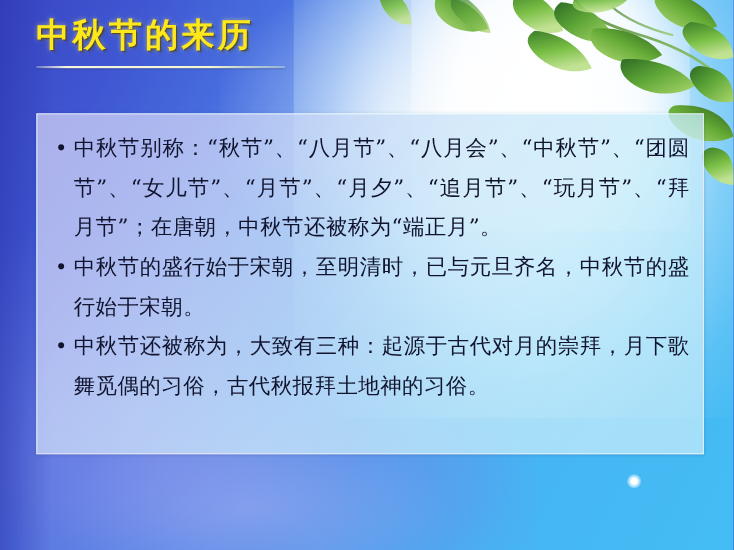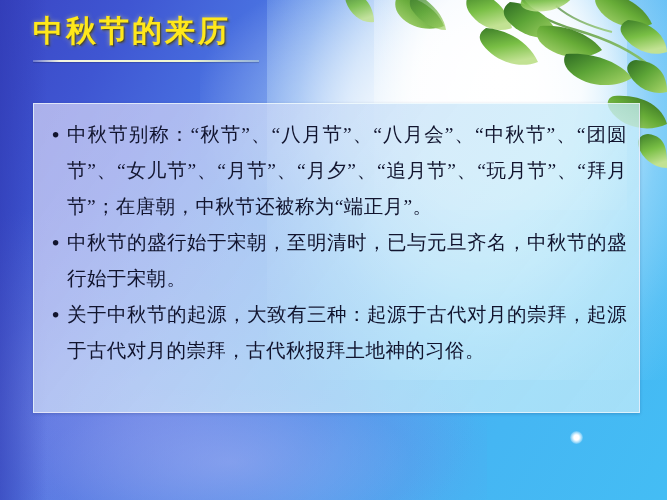--- a/index.html
+++ b/index.html
@@ -85,21 +85,21 @@
 
   
   .leaves { position:absolute; left:0; top:0; width:667px; height:180px; }
   .leaves svg { display:block; }
 
   
   .title-area {
     position:absolute; left:33px; top:16px; width:300px;
   }
   .slide-title {
-    font-family:Liberation Mono, monospace;
+    font-family:Liberation Sans, sans-serif;
     font-weight:bold;
     font-size:30px;
     letter-spacing:3px;
     color:#ffe81a;
     text-shadow:
       1px 1px 0 rgba(70,60,0,0.55),
       2px 2px 2px rgba(40,35,0,0.35),
       0 0 5px rgba(255,240,120,0.55);
     line-height:1.15;
     white-space:nowrap;
@@ -144,21 +144,21 @@
   }
   .bullet {
     flex:0 0 auto;
     width:21px;
     line-height:36px;
     font-size:19px;
     text-align:left;
     padding-left:4px;
     color:#11142e;
   }
-  .para-text { flex:1 1 auto; text-indent:0;font-family:Liberation Serif, serif; }
+  .para-text { flex:1 1 auto; text-indent:0; }
 </style>
 </head>
 <body>
 
 <div class="slide">
 
   <div class="bg-base"></div>
   <div class="bg-haze-bl"></div>
   <div class="bg-haze-bl2"></div>
   <div class="bg-left-dark"></div>
@@ -231,17 +231,17 @@
       <span class="para-text">中秋节别称：“秋节”、“八月节”、“八月会”、“中秋节”、“团圆节”、“女儿节”、“月节”、“月夕”、“追月节”、“玩月节”、“拜月节”；在唐朝，中秋节还被称为“端正月”。</span>
     </div>
 
     <div class="para">
       <span class="bullet">•</span>
       <span class="para-text">中秋节的盛行始于宋朝，至明清时，已与元旦齐名，中秋节的盛行始于宋朝。</span>
     </div>
 
     <div class="para">
       <span class="bullet">•</span>
-      <span class="para-text">关于中秋节的起源，大致有三种：起源于古代对月的崇拜，起源于古代对月的崇拜，古代秋报拜土地神的习俗。</span>
+      <span class="para-text">中秋节还被称为，大致有三种：起源于古代对月的崇拜，月下歌舞觅偶的习俗，古代秋报拜土地神的习俗。</span>
     </div>
 
   </div>
 </div>
 
 </body></html>

